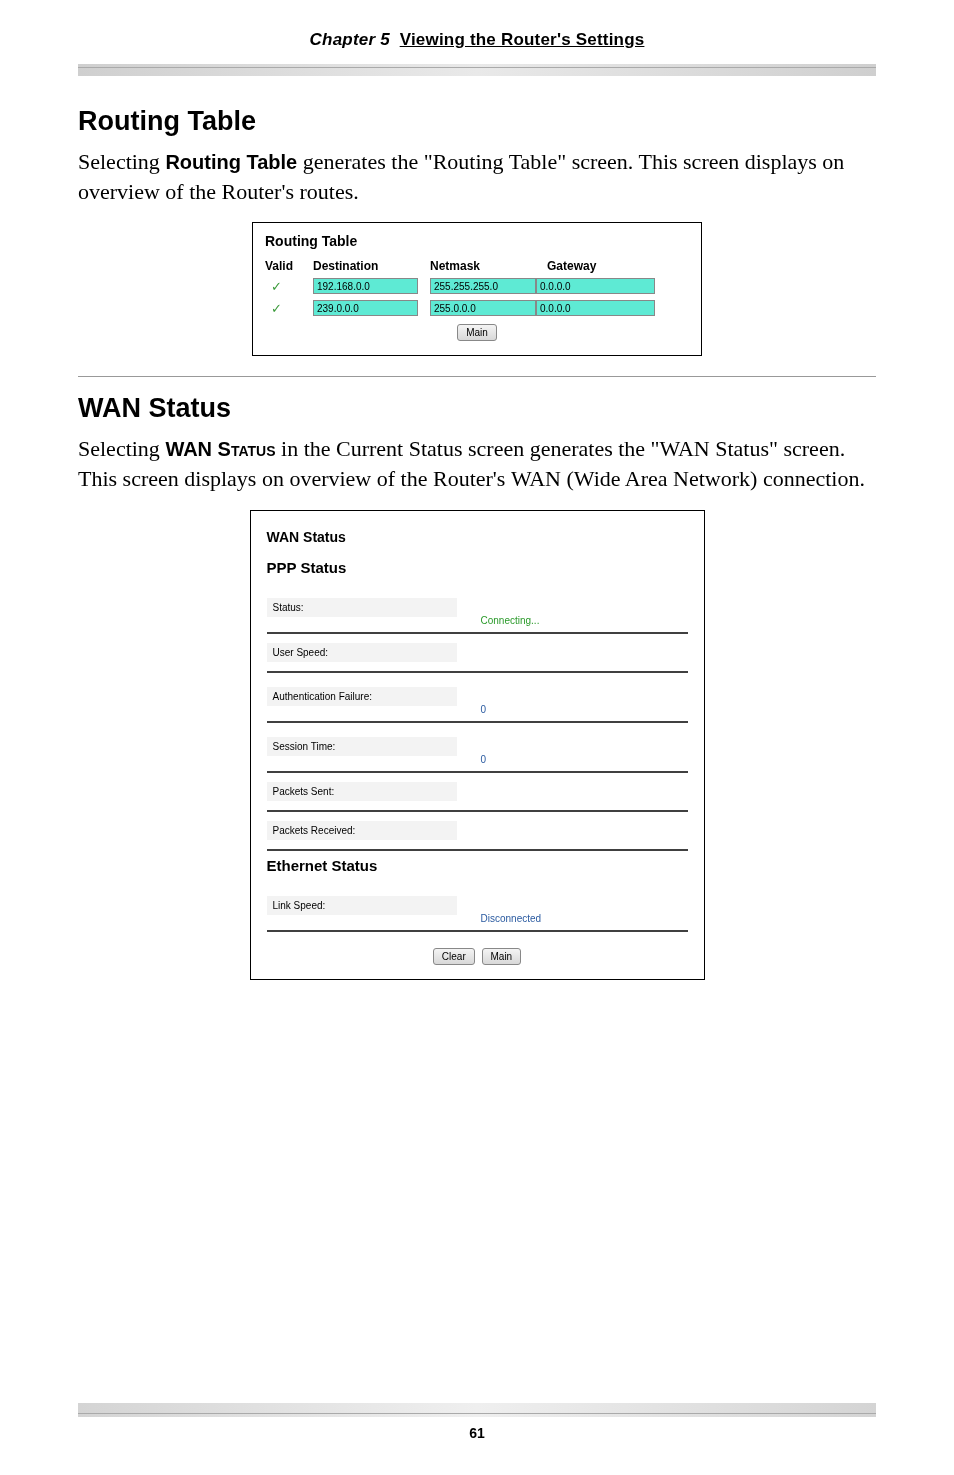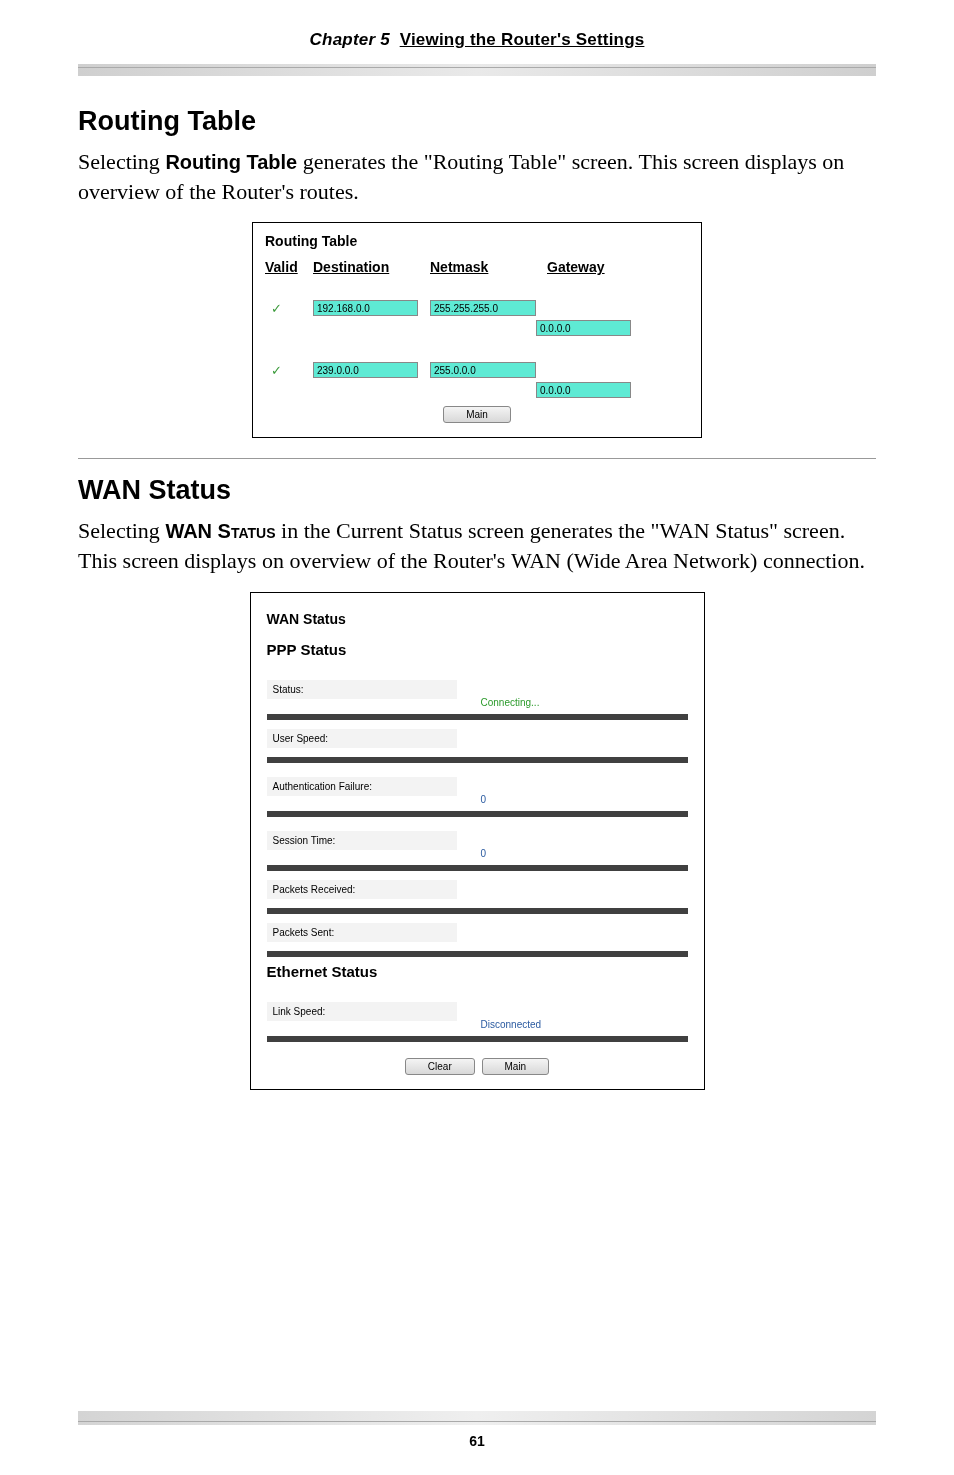--- a/index.html
+++ b/index.html
@@ -58,67 +58,67 @@
   }
   .fig-box {
     border: 1px solid #000;
     background: #fff;
     font-family: Verdana, Arial, sans-serif;
   }
 
   
   .rt-box { width: 450px; padding: 10px 12px 14px 12px; }
   .rt-title { font-weight: bold; font-size: 14px; margin-bottom: 8px; }
-  .rt-head { display: flex; font-size: 14px; font-weight: bold; padding: 2px 0 5px 0; text-decoration: underline; }
+  .rt-head { display: flex; font-size: 12px; font-weight: bold; padding: 2px 0 5px 0; }
   .rt-col-valid { width: 48px; }
   .rt-col-dest  { width: 117px; }
   .rt-col-mask  { width: 117px; }
   .rt-col-gw    { width: 117px; }
   .rt-row { display: flex; align-items: center; margin-bottom: 6px; }
   .rt-check {
     width: 48px; text-align: left; padding-left: 6px;
     color: #3a9a3a; font-size: 13px;
   }
   .rt-field {
     height: 16px;
     border: 1px solid #888;
     background: #5eead4;
     font-family: Arial, sans-serif;
     font-size: 10px;
     padding: 1px 3px;
     display: flex; align-items: center;
   }
   .rt-field.dest { width: 105px; margin-right: 12px; }
   .rt-field.mask { width: 106px; margin-right: 0; }
-  .rt-field.gw   { width: 95px; margin-top: 40px; }
+  .rt-field.gw   { width: 119px; }
   .btn {
     display: inline-block;
     font-family: Verdana, Arial, sans-serif;
     font-size: 10px;
-    padding: 2px 22px;
+    padding: 2px 8px;
     background: linear-gradient(#f4f4f4, #d8d8d8);
     border: 1px solid #888;
     border-radius: 3px;
   }
   .rt-btn-row { text-align: center; margin-top: 6px; }
 
   .divider {
     border: none;
     border-top: 1px solid #999;
     margin: 12px 0 16px 0;
   }
 
   
   .wan-box { width: 455px; padding: 18px 16px 14px 16px; font-size: 10px; }
   .wan-title { font-weight: bold; font-size: 14px; margin-bottom: 14px; }
   .wan-subtitle { font-weight: bold; font-size: 15px; margin: 6px 0 8px 0; }
   .wan-row {
     display: flex;
     align-items: center;
-    border-bottom: 6px solid #404040;
+    border-bottom: 2px solid #404040;
     padding: 6px 0;
   }
   .wan-row:last-of-type { border-bottom: none; }
   .wan-label {
     width: 190px;
     background: #f3f3f3;
     padding: 4px 6px;
     font-size: 10px;
   }
   .wan-value {
@@ -127,21 +127,21 @@
     font-size: 10px;
     margin-top: 25px;
   }
   .wan-value.green { color: #2a9a2a; }
   .wan-value.blue { color: #2a5aa0; }
   .wan-btn-row { text-align: center; margin-top: 16px; }
   .wan-btn-row .btn { margin: 0 2px; }
 
   .footer {
     position: absolute;
-    bottom: 26px;
+    bottom: 34px;
     left: 78px;
     right: 78px;
   }
   .footer-line {
     height: 14px;
     background: linear-gradient(to right, #d4d4d4, #efefef 50%, #d4d4d4);
     position: relative;
     margin-top: 6px;
   }
   .footer-line::after {
@@ -221,25 +221,25 @@
     </div>
     <div class="wan-row">
       <div class="wan-label">Authentication Failure:</div>
       <div class="wan-value blue">0</div>
     </div>
     <div class="wan-row">
       <div class="wan-label">Session Time:</div>
       <div class="wan-value blue">0</div>
     </div>
     <div class="wan-row">
+      <div class="wan-label">Packets Sent:</div>
+      <div class="wan-value"></div>
+    </div>
+    <div class="wan-row">
       <div class="wan-label">Packets Received:</div>
-      <div class="wan-value"></div>
-    </div>
-    <div class="wan-row">
-      <div class="wan-label">Packets Sent:</div>
       <div class="wan-value"></div>
     </div>
 
     <div class="wan-subtitle">Ethernet Status</div>
     <div class="wan-row">
       <div class="wan-label">Link Speed:</div>
       <div class="wan-value blue">Disconnected</div>
     </div>
 
     <div class="wan-btn-row">

